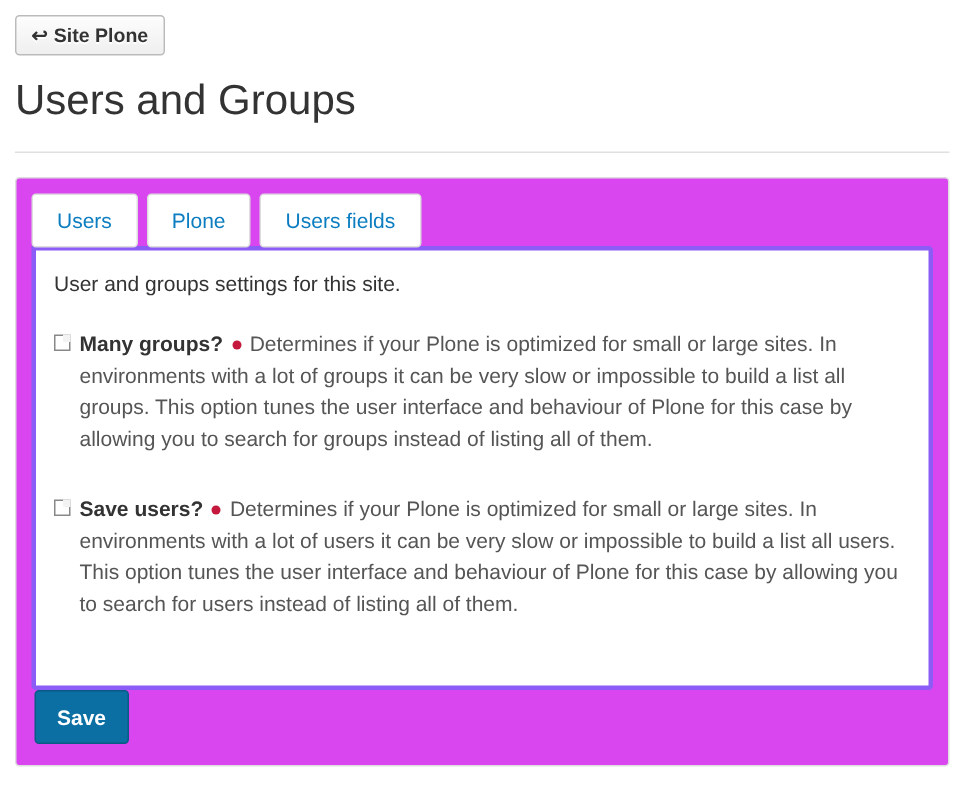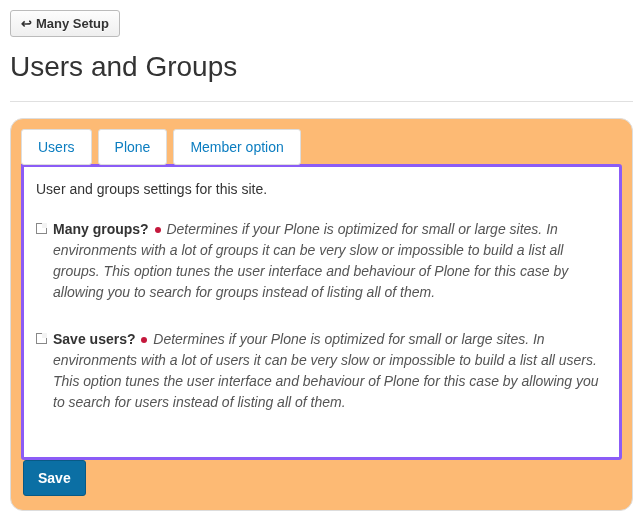--- a/index.html
+++ b/index.html
@@ -35,22 +35,22 @@
     margin: 14px 0 18px 0;
     color: #333;
   }
   hr.divider {
     border: none;
     border-top: 1px solid #e0e0e0;
     margin: 0 0 16px 0;
   }
   .panel {
     border: 1px solid #ddd;
-    background: #fdba74;
-    border-radius: 13px;
+    background: #d946ef;
+    border-radius: 3px;
     padding-bottom: 14px;
   }
   .tabs {
     display: flex;
     gap: 6px;
     padding: 10px 10px 0 10px;
   }
   .tab {
     background: #fff;
     border: 1px solid #ddd;
@@ -105,21 +105,20 @@
   .req-dot {
     display: inline-block;
     width: 6px;
     height: 6px;
     border-radius: 50%;
     background: #c4183c;
     vertical-align: middle;
     margin: 0 2px;
   }
   .field-help {
-    font-style: italic;
     color: #555;
   }
   .save-btn {
     background: #0b6fa4;
     border: 1px solid #095a85;
     color: #fff;
     font-weight: bold;
     padding: 9px 14px;
     border-radius: 3px;
     cursor: pointer;
@@ -128,32 +127,32 @@
     text-align: center;
   }
 </style>
 </head>
 <body>
 
 
 
 <button class="site-setup-btn">
   <span class="return-icon">↩</span>
-  <span>Many Setup</span>
+  <span>Site Plone</span>
 </button>
 
 <h1 class="page-title">Users and Groups</h1>
 
 <hr class="divider">
 
 <div class="panel">
   <div class="tabs">
     <div class="tab">Users</div>
     <div class="tab">Plone</div>
-    <div class="tab">Member option</div>
+    <div class="tab">Users fields</div>
   </div>
 
   <div class="tab-content">
     <div class="intro">User and groups settings for this site.</div>
 
     <div class="field">
       <div class="checkbox"></div>
       <div>
         <span class="field-label">Many groups?</span>
         <span class="req-dot"></span>

